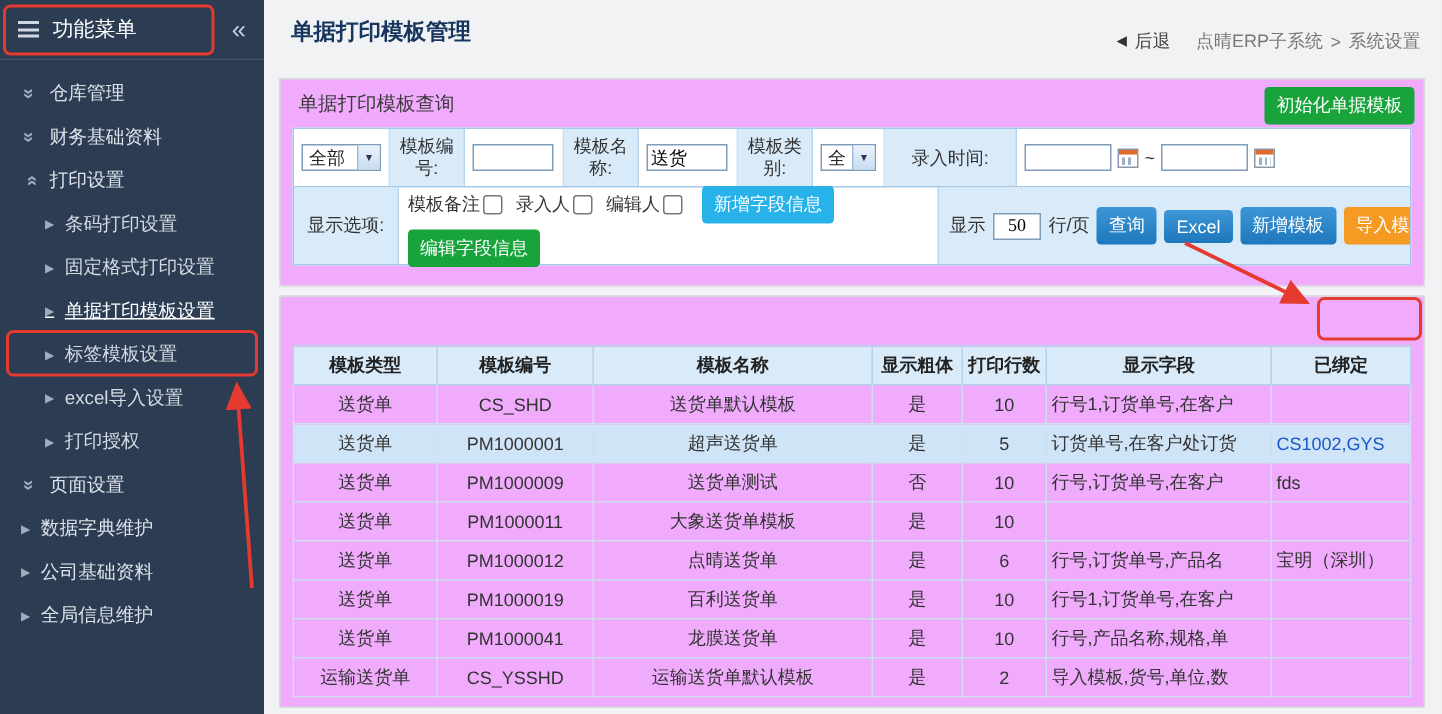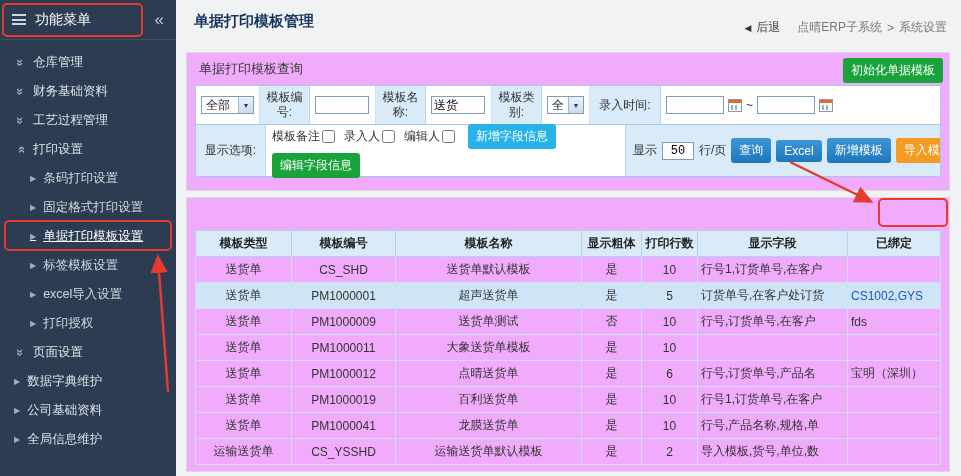--- a/index.html
+++ b/index.html
@@ -42,21 +42,21 @@
   .btn-orange { background:#f59a23; }
   .init-btn { position:absolute; right:6px; top:5px; }
 
   
   .qform { position:absolute; left:8px; right:8px; top:32px; border:1px solid #a6c9e8; background:#fff; }
   .frow { display:flex; }
   .frow1 { height:38px; }
   .frow2 { height:52px; border-top:1px solid #a6c9e8; }
   .fl { background:#d9eaf8; display:flex; align-items:center; justify-content:center; text-align:center; font-size:12px; color:#333; border-right:1px solid #b9d5ee; line-height:1.25; flex-shrink:0; }
   .fc { display:flex; align-items:center; padding:0 5px; border-right:1px solid #cfe0f0; gap:4px; flex-shrink:0; }
-  .inp { border:1px solid #7f9db9; height:18px; font-size:12px; padding:0 2px; font-family:Liberation Mono, monospace; }
+  .inp { border:1px solid #7f9db9; height:18px; font-size:12px; padding:0 2px; font-family:Liberation Serif, serif; }
   .sel { display:inline-flex; align-items:center; justify-content:space-between; border:1px solid #7f9db9; background:#fff; height:18px; padding-left:4px; font-size:12px; color:#222; cursor:pointer; }
   .sel .arr { width:15px; height:16px; background:linear-gradient(#eaf3fc,#c8dcf0); border-left:1px solid #9ab8d8; display:flex; align-items:center; justify-content:center; font-size:7px; color:#335; }
   .cal { width:14px; height:13px; border:1px solid #8a9aab; background:#fff; position:relative; display:inline-block; flex-shrink:0; cursor:pointer; }
   .cal::before { content:""; position:absolute; top:0; left:0; right:0; height:3px; background:#e06a2b; }
   .cal::after { content:""; position:absolute; left:2px; right:2px; top:5px; height:5px;
     background:repeating-linear-gradient(to right,#9ab0c4 0 2px,transparent 2px 4px); }
   .tilde { font-size:12px; color:#333; }
   .fc-opts { flex:0 0 360px; padding:4px 6px; display:flex; flex-direction:column; justify-content:center; gap:4px; border-right:1px solid #b9d5ee; }
   .opt-line { display:flex; align-items:center; }
   .chk-label { font-size:12px; color:#333; }
@@ -96,24 +96,20 @@
   <div class="nav">
     <div class="nav-item">
       <span class="chev">»</span>
       <span>仓库管理</span>
     </div>
     <div class="nav-item">
       <span class="chev">»</span>
       <span>财务基础资料</span>
     </div>
     <div class="nav-item">
-      <span class="chev">»</span>
-      <span>工艺过程管理</span>
-    </div>
-    <div class="nav-item">
       <span class="chev up">»</span>
       <span>打印设置</span>
     </div>
     <div class="nav-item sub">
       <span class="tri">▶</span>
       <span>条码打印设置</span>
     </div>
     <div class="nav-item sub">
       <span class="tri">▶</span>
       <span>固定格式打印设置</span>
@@ -184,21 +180,21 @@
         <div class="fc" style="width:66px">
           <input class="inp" style="width: 54px;" value="送货">
         </div>
         <div class="fl" style="width:50px">模板类别:</div>
         <div class="fc" style="width:48px">
           <div class="sel" style="width:38px">
             <span>全</span>
             <span class="arr">▼</span>
           </div>
         </div>
-        <div class="fl" style="width:71px">录入时间:</div>
+        <div class="fl" style="width:88px">录入时间:</div>
         <div class="fc" style="flex:1 1 auto; border-right:none;">
           <input class="inp" style="width: 58px;" value="">
           <span class="cal"></span>
           <span class="tilde">~</span>
           <input class="inp" style="width: 58px;" value="">
           <span class="cal"></span>
         </div>
       </div>
       <div class="frow frow2">
         <div class="fl" style="width:70px">显示选项:</div>

